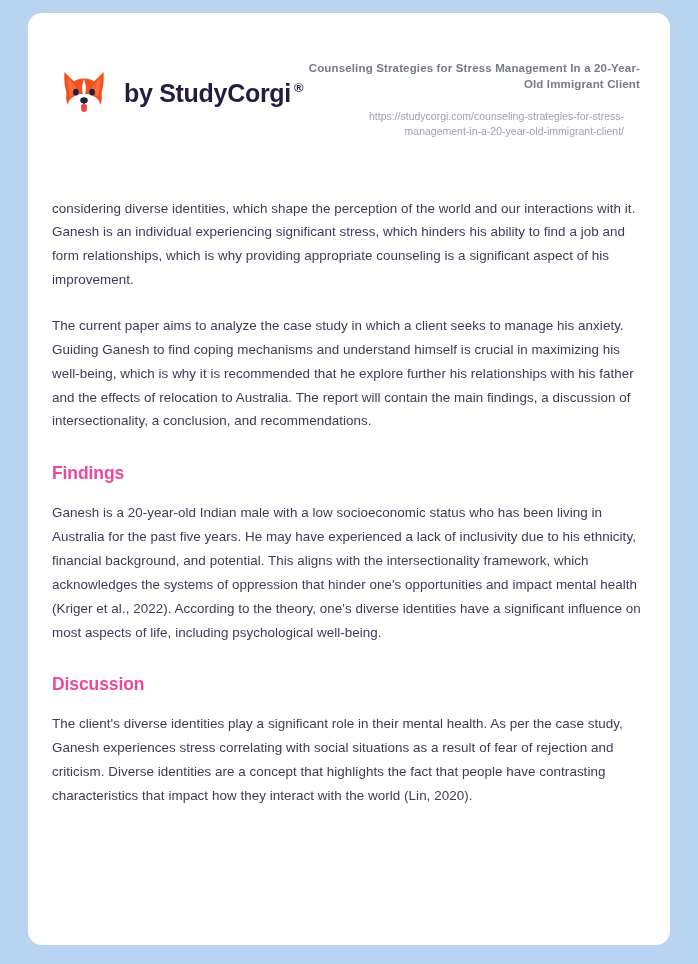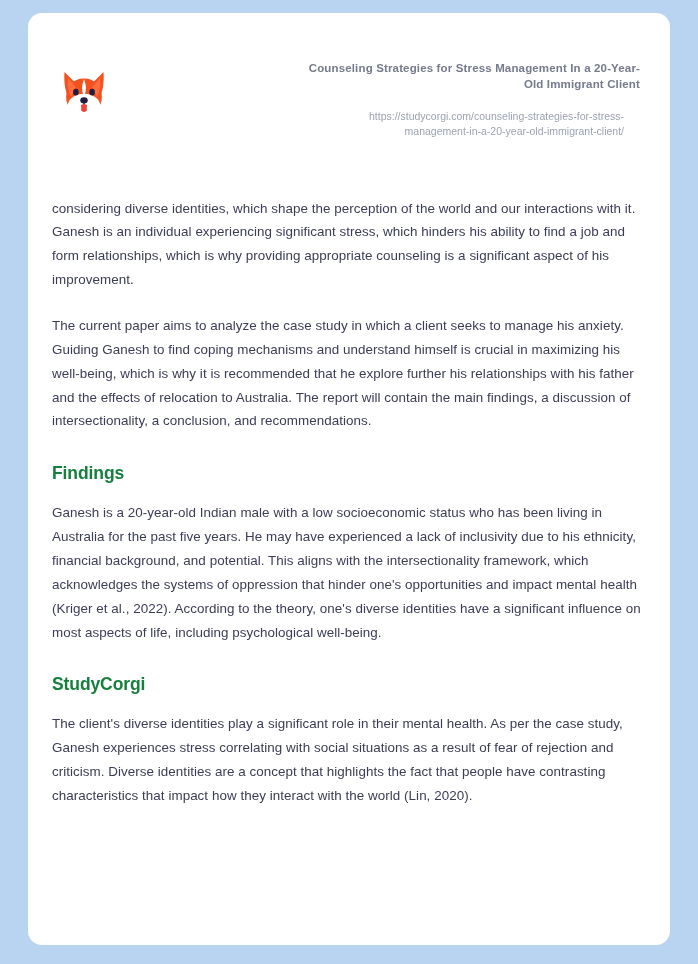--- a/index.html
+++ b/index.html
@@ -106,21 +106,21 @@
     font-size: 13.4px;
     line-height: 1.78;
     color: #3b3c56;
     margin: 0 0 22px 0;
     letter-spacing: 0.05px;
   }
 
   .doc-body h2 {
     font-size: 17.5px;
     font-weight: bold;
-    color: #15803d;
+    color: #ec4899;
     margin: 30px 0 17px 0;
     letter-spacing: -0.1px;
     line-height: 1.2;
   }
 
   .doc-body h2:first-child { margin-top: 0; }
 </style>
 </head>
 <body>
 
@@ -146,33 +146,34 @@
 
         <ellipse cx="22" cy="31" rx="3.4" ry="4.1" fill="#1f1d40"></ellipse>
         <ellipse cx="42" cy="31" rx="3.4" ry="4.1" fill="#1f1d40"></ellipse>
 
         <ellipse cx="32" cy="41" rx="4.6" ry="3.9" fill="#1f1d40"></ellipse>
 
         <path d="M32 44 L32 47" stroke="#1f1d40" stroke-width="1.6" stroke-linecap="round" fill="none"></path>
 
         <path d="M28.5 47 C28.5 45.6 35.5 45.6 35.5 47 L35.5 53 C35.5 56 28.5 56 28.5 53 Z" fill="#f0443a"></path>
       </svg>
+      <span class="brand-wordmark"><span>by StudyCorgi</span><span class="brand-reg">®</span></span>
     </div>
 
     <div class="doc-meta">
       <div class="doc-title">Counseling Strategies for Stress Management In a 20-Year-Old Immigrant Client</div>
       <div class="doc-url">https://studycorgi.com/counseling-strategies-for-stress-management-in-a-20-year-old-immigrant-client/</div>
     </div>
 
   </div>
 
   <div class="doc-body">
     <p>considering diverse identities, which shape the perception of the world and our interactions with it. Ganesh is an individual experiencing significant stress, which hinders his ability to find a job and form relationships, which is why providing appropriate counseling is a significant aspect of his improvement.</p>
     <p>The current paper aims to analyze the case study in which a client seeks to manage his anxiety. Guiding Ganesh to find coping mechanisms and understand himself is crucial in maximizing his well-being, which is why it is recommended that he explore further his relationships with his father and the effects of relocation to Australia. The report will contain the main findings, a discussion of intersectionality, a conclusion, and recommendations.</p>
 
     <h2>Findings</h2>
     <p>Ganesh is a 20-year-old Indian male with a low socioeconomic status who has been living in Australia for the past five years. He may have experienced a lack of inclusivity due to his ethnicity, financial background, and potential. This aligns with the intersectionality framework, which acknowledges the systems of oppression that hinder one's opportunities and impact mental health (Kriger et al., 2022). According to the theory, one's diverse identities have a significant influence on most aspects of life, including psychological well-being.</p>
 
-    <h2>StudyCorgi</h2>
+    <h2>Discussion</h2>
     <p>The client's diverse identities play a significant role in their mental health. As per the case study, Ganesh experiences stress correlating with social situations as a result of fear of rejection and criticism. Diverse identities are a concept that highlights the fact that people have contrasting characteristics that impact how they interact with the world (Lin, 2020).</p>
   </div>
 
 </div>
 
 </body></html>

